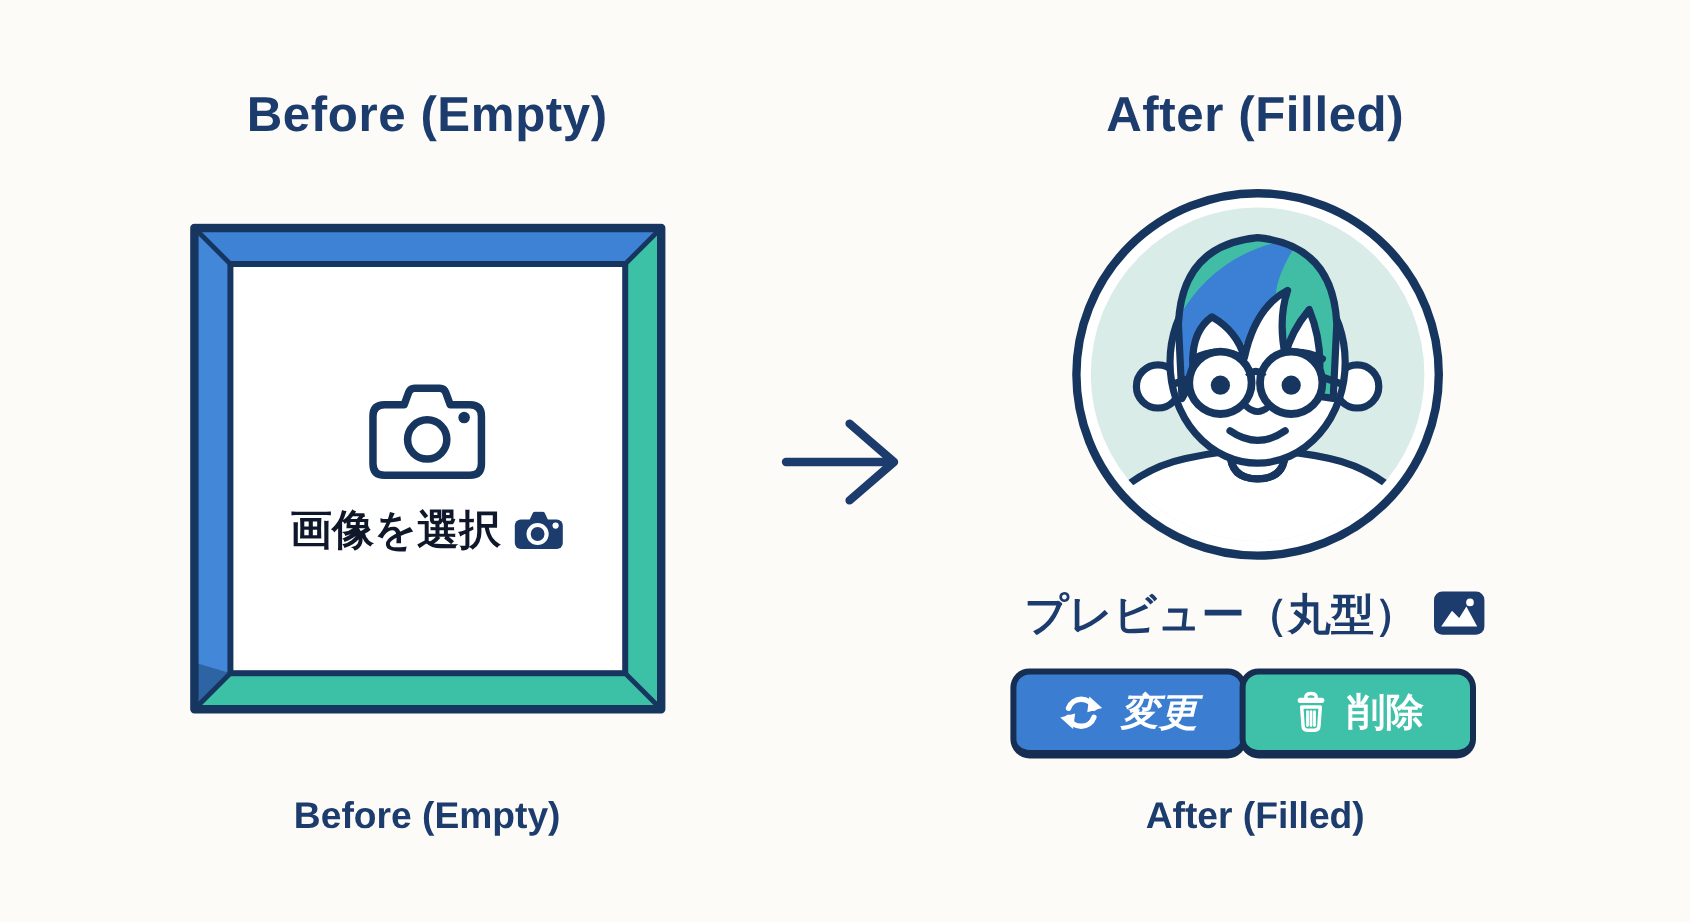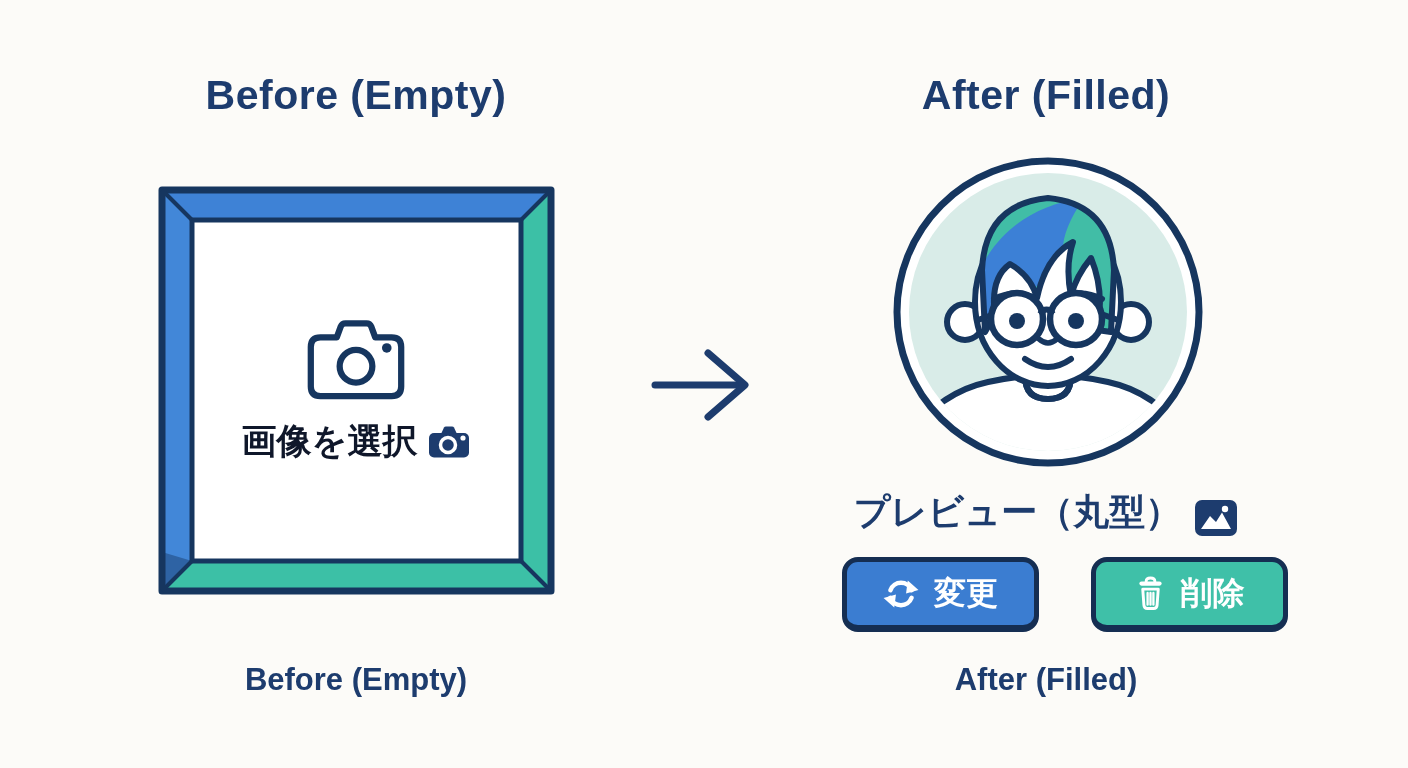--- a/index.html
+++ b/index.html
@@ -23,21 +23,21 @@
   }
 
   .upload-label-row{
     width:400px;display:flex;justify-content:center;align-items:center;gap:11px;
   }
   .upload-label-text{
     font-size:35px;font-weight:bold;color:#0f172a;white-space:nowrap;
   }
 
   .preview-row{
-    width:400px;display:flex;justify-content:center;align-items:flex-end;gap:13px;
+    width:400px;display:flex;justify-content:center;align-items:flex-start;gap:13px;
   }
   .preview-label-text{
     font-size:36px;font-weight:bold;color:#1d3c6e;white-space:nowrap;
   }
 
   .btn{
     width:197px;height:75px;box-sizing:border-box;
     border:5px solid #152e52;border-bottom-width:7px;border-radius:16px;
     display:flex;justify-content:center;align-items:center;gap:15px;
     cursor:pointer;padding:0;
@@ -144,31 +144,31 @@
 
   <div class="abs preview-row" style="left:846px;top:488px;">
     <span class="preview-label-text">プレビュー（丸型）</span>
     <svg width="44" height="38" viewBox="0 0 44 38" style="margin-top:4px;">
       <rect x="1" y="1" width="42" height="36" rx="7" fill="#1d3c6e"></rect>
       <path d="M7,30 L16,17 L22,23 L28,13.5 L37,30 Z" fill="#ffffff"></path>
       <circle cx="31" cy="10" r="3.2" fill="#ffffff"></circle>
     </svg>
   </div>
 
-  <button class="abs btn btn-blue" style="left:842px;top:557px;">
+  <button class="abs btn btn-blue" style="left:842px;top:557px;font-style:italic;">
     <svg width="36" height="36" viewBox="0 0 32 32">
       <path d="M6.6,12.6 A10,10 0 0 1 25.4,12.6" fill="none" stroke="#ffffff" stroke-width="4" stroke-linecap="round"></path>
       <path d="M22,4 L31.5,12.5 L20.5,15.5 Z" fill="#ffffff"></path>
       <path d="M25.4,19.4 A10,10 0 0 1 6.6,19.4" fill="none" stroke="#ffffff" stroke-width="4" stroke-linecap="round"></path>
       <path d="M10,28 L0.5,19.5 L11.5,16.5 Z" fill="#ffffff"></path>
     </svg>
     <span class="btn-label">変更</span>
   </button>
 
-  <button class="abs btn btn-teal" style="left:1091px;top:557px;">
+  <button class="abs btn btn-teal" style="left:1033px;top:557px;">
     <svg width="31" height="35" viewBox="0 0 32 36">
       <path d="M11.5,5.5 Q11.5,2 16,2 Q20.5,2 20.5,5.5" fill="none" stroke="#ffffff" stroke-width="3" stroke-linecap="round"></path>
       <rect x="4.5" y="5.5" width="23" height="4.5" rx="2.2" fill="#ffffff"></rect>
       <path d="M8,13.5 H24 L22.8,30 Q22.6,33.5 19.2,33.5 H12.8 Q9.4,33.5 9.2,30 Z" fill="none" stroke="#ffffff" stroke-width="3" stroke-linejoin="round"></path>
       <line x1="13" y1="17.5" x2="13" y2="29.5" stroke="#ffffff" stroke-width="2.4" stroke-linecap="round"></line>
       <line x1="16" y1="17.5" x2="16" y2="29.5" stroke="#ffffff" stroke-width="2.4" stroke-linecap="round"></line>
       <line x1="19" y1="17.5" x2="19" y2="29.5" stroke="#ffffff" stroke-width="2.4" stroke-linecap="round"></line>
     </svg>
     <span class="btn-label">削除</span>
   </button>

